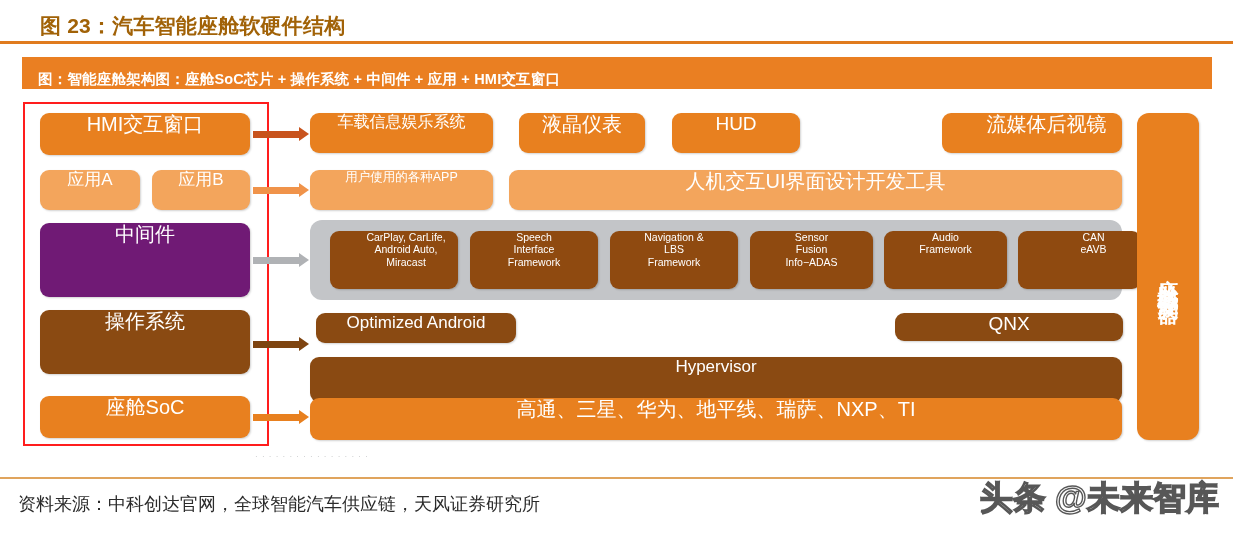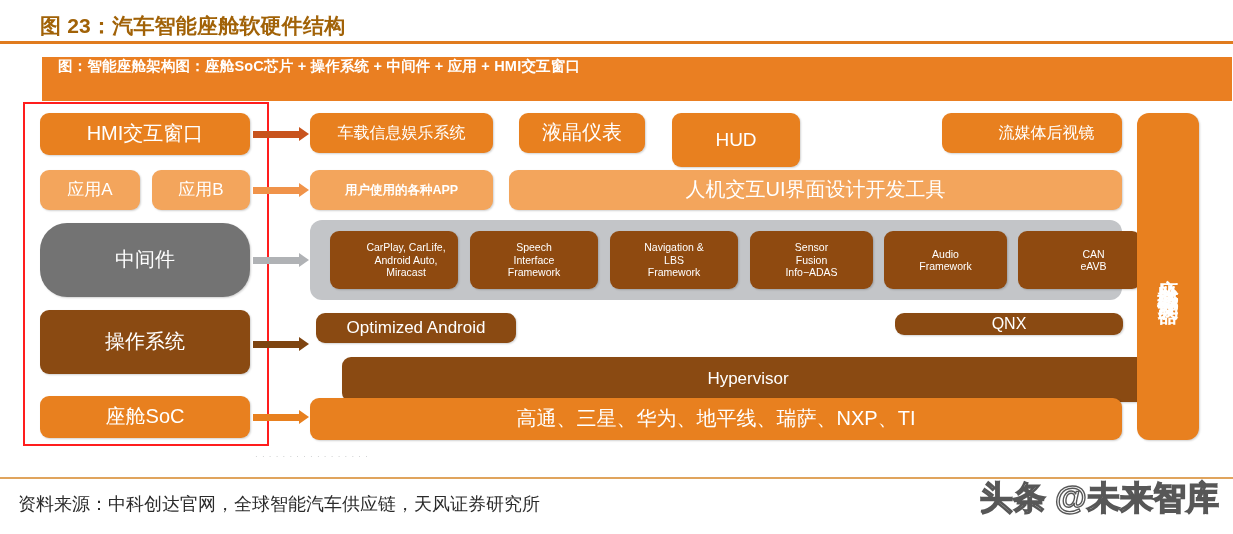--- a/index.html
+++ b/index.html
@@ -45,25 +45,24 @@
     height: 405px;
     background: #ffffff;
   }
 
   
   .banner {
     position: absolute;
     left: 0px;
     top: 0px;
     width: 1190px;
-    height: 44px;
+    height: 32px;
     background: #ea7f22;
     display: flex;
-    align-items: flex-start;
-    margin-left: 20px;
+    align-items: flex-end;
   }
   .banner-text {
     color: #ffffff;
     font-size: 14.5px;
     font-weight: bold;
     padding-left: 16px;
     white-space: nowrap;
     letter-spacing: 0.2px;
   }
 
@@ -78,30 +77,29 @@
     box-sizing: border-box;
     pointer-events: none;
   }
 
   
   .bx {
     position: absolute;
     box-sizing: border-box;
     border-radius: 9px;
     display: flex;
-    align-items: center;
     justify-content: center;
     text-align: center;
     color: #ffffff;
     line-height: 1.18;
     box-shadow: 1px 1px 2px rgba(0,0,0,0.18);
   }
   .c-orange      { background: #e8801f; }
   .c-orange-lite { background: #f3a55c; }
-  .c-grey        { background: #737373; border-radius: 27px; }
+  .c-grey        { background: #701a75; }
   .c-brown       { background: #8f4a10; }
   .c-brown-dk    { background: #8a4a12; }
 
   
   .arrow {
     position: absolute;
     height: 7px;
   }
   .arrow .shaft {
     position: absolute;
@@ -254,28 +252,28 @@
     <div class="shaft"></div>
       <div class="head"></div>
   </div>
 
   <div class="bx c-orange" style="left:288px; top:56px; width:183px; height:40px; font-size:16px;">
     <span>车载信息娱乐系统</span>
   </div>
   <div class="bx c-orange" style="left:497px; top:56px; width:126px; height:40px; font-size:20px;">
     <span>液晶仪表</span>
   </div>
-  <div class="bx c-orange" style="left:650px; top:56px; width:128px; height:54px; font-size:19px;">
+  <div class="bx c-orange" style="left:650px; top:56px; width:128px; height:40px; font-size:19px;">
     <span>HUD</span>
   </div>
-  <div class="bx c-orange" style="left:920px; top:56px; width:180px; height:40px; font-size:16px;padding-left:29px;">
+  <div class="bx c-orange" style="left:920px; top:56px; width:180px; height:40px; font-size:20px;padding-left:29px;">
     <span>流媒体后视镜</span>
   </div>
 
-  <div class="bx c-orange-lite" style="left:288px; top:113px; width:183px; height:40px; font-size:12.5px;font-weight:bold;">
+  <div class="bx c-orange-lite" style="left:288px; top:113px; width:183px; height:40px; font-size:12.5px;">
     <span>用户使用的各种APP</span>
   </div>
   <div class="bx c-orange-lite" style="left:487px; top:113px; width:613px; height:40px; font-size:20px;">
     <span>人机交互UI界面设计开发工具</span>
   </div>
 
   <div class="mid-panel" style="left:288px; top:163px; width:812px; height:80px;"></div>
 
   <div class="bx c-brown" style="left:308px; top:174px; width:128px; height:58px; font-size:10.5px; white-space:pre-line;padding-left:24px;">
     <span>CarPlay, CarLife,
@@ -305,24 +303,24 @@
     <span>CAN
 eAVB</span>
   </div>
 
   <div class="bx c-brown-dk" style="left:294px; top:256px; width:200px; height:30px; font-size:17px;">
     <span>Optimized Android</span>
   </div>
   <div class="bx c-brown-dk" style="left:589px; top:256px; width:200px; height:30px; font-size:17px;margin-top:45px;">
     <span>Optimized Linux</span>
   </div>
-  <div class="bx c-brown-dk" style="left:873px; top:256px; width:228px; height:22px; font-size:16px;">
+  <div class="bx c-brown-dk" style="left:873px; top:256px; width:228px; height:28px; font-size:19px;">
     <span>QNX</span>
   </div>
-  <div class="bx c-brown-dk" style="left:288px; top:300px; width:812px; height:45px; font-size:17px;margin-left:32px;">
+  <div class="bx c-brown-dk" style="left:288px; top:300px; width:812px; height:45px; font-size:17px;">
     <span>Hypervisor</span>
   </div>
 
   <div class="bx c-orange" style="left:288px; top:341px; width:812px; height:42px; font-size:20px;">
     <span>高通、三星、华为、地平线、瑞萨、NXP、TI</span>
   </div>
 
   <div class="vert-bar" style="left:1115px; top:56px; width:62px; height:327px;">
     <span>座舱域控制器</span>
   </div>

